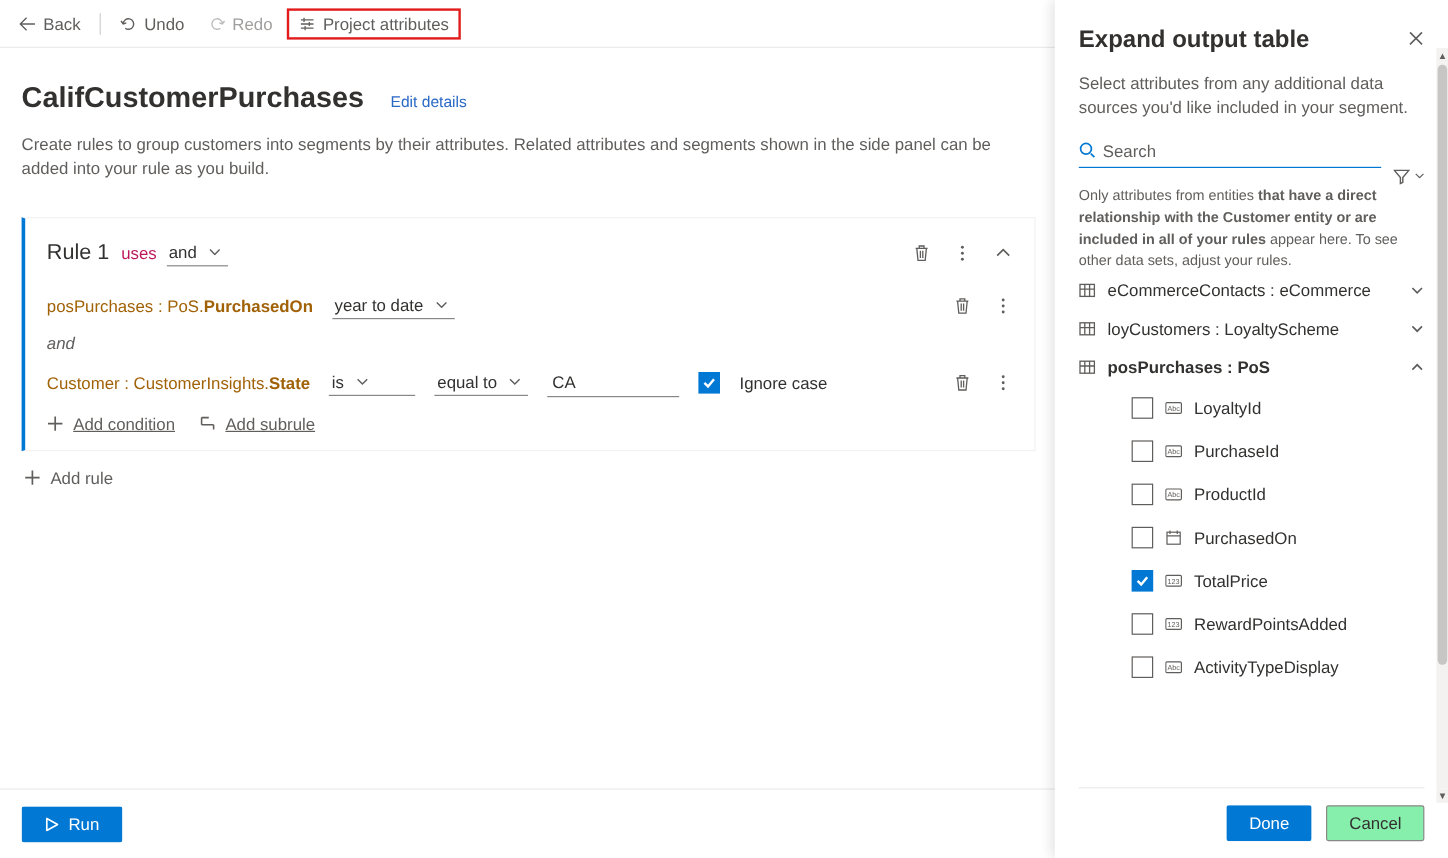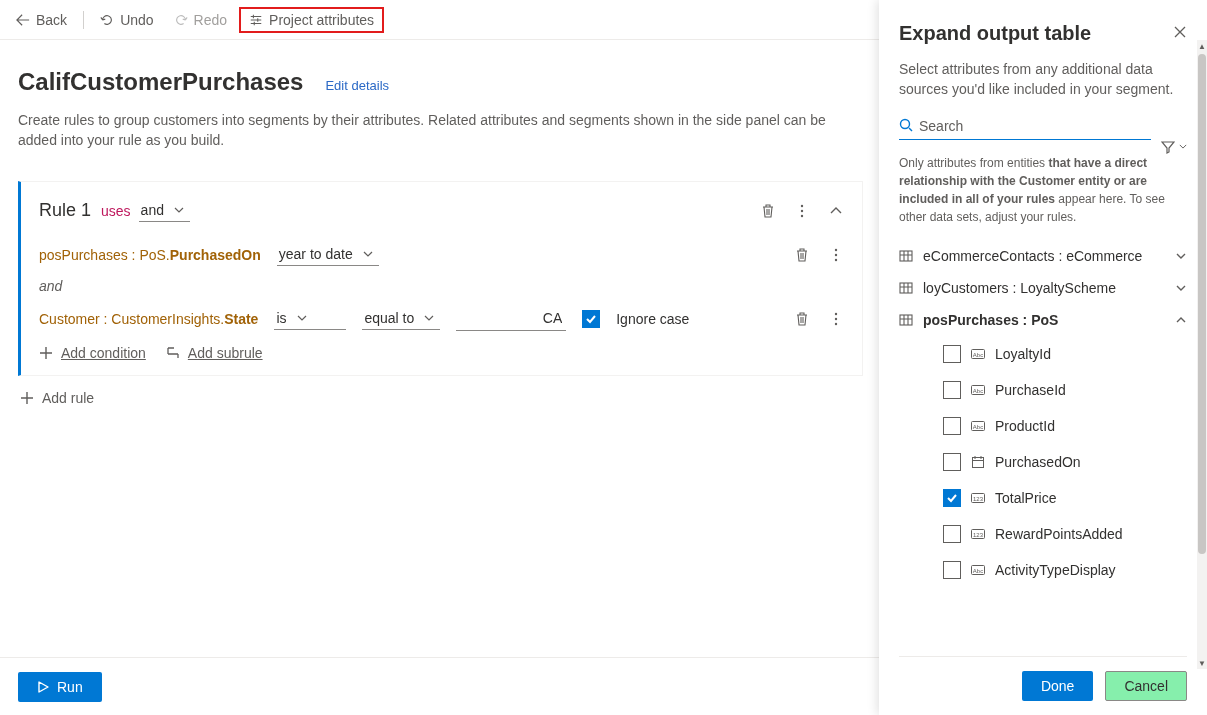--- a/index.html
+++ b/index.html
@@ -105,21 +105,20 @@
   .field-label .bold { font-weight: 600; }
   .cond-join { color: #605e5c; font-style: italic; margin: 2px 0 14px 0; }
   .input-underline {
     border: none;
     border-bottom: 1px solid #8a8886;
     padding: 2px 4px 4px 4px;
     width: 110px;
     font-size: 14px;
     color: #323130;
     background: transparent;
-    text-align: right;
   }
   .checkbox-filled {
     width: 18px; height: 18px;
     background: #0078d4;
     display: inline-flex;
     align-items: center; justify-content: center;
     cursor: pointer;
   }
   .checkbox-filled svg { width: 12px; height: 12px; }
   .checkbox-empty {
@@ -216,21 +215,21 @@
     flex: 1;
     border: none;
     outline: none;
     font-size: 14px;
     color: #323130;
     background: transparent;
   }
   .search-row input::placeholder { color: #605e5c; }
   .search-row .search-icon { color: #0078d4; }
   .filter-btn { margin-left: 10px; display:inline-flex; gap:4px; align-items:center; cursor:pointer; color:#605e5c;}
-  .helper-text { font-size: 12px; color: #605e5c; line-height: 1.5; margin-bottom: 14px; }
+  .helper-text { font-size: 12px; color: #605e5c; line-height: 1.5; }
   .helper-text .b { font-weight: 600; }
 
   .panel-list { flex:1; overflow:auto; }
   .entity-row {
     display: flex;
     align-items: center;
     gap: 10px;
     padding: 8px 0;
     cursor: pointer;
     justify-content: center;

